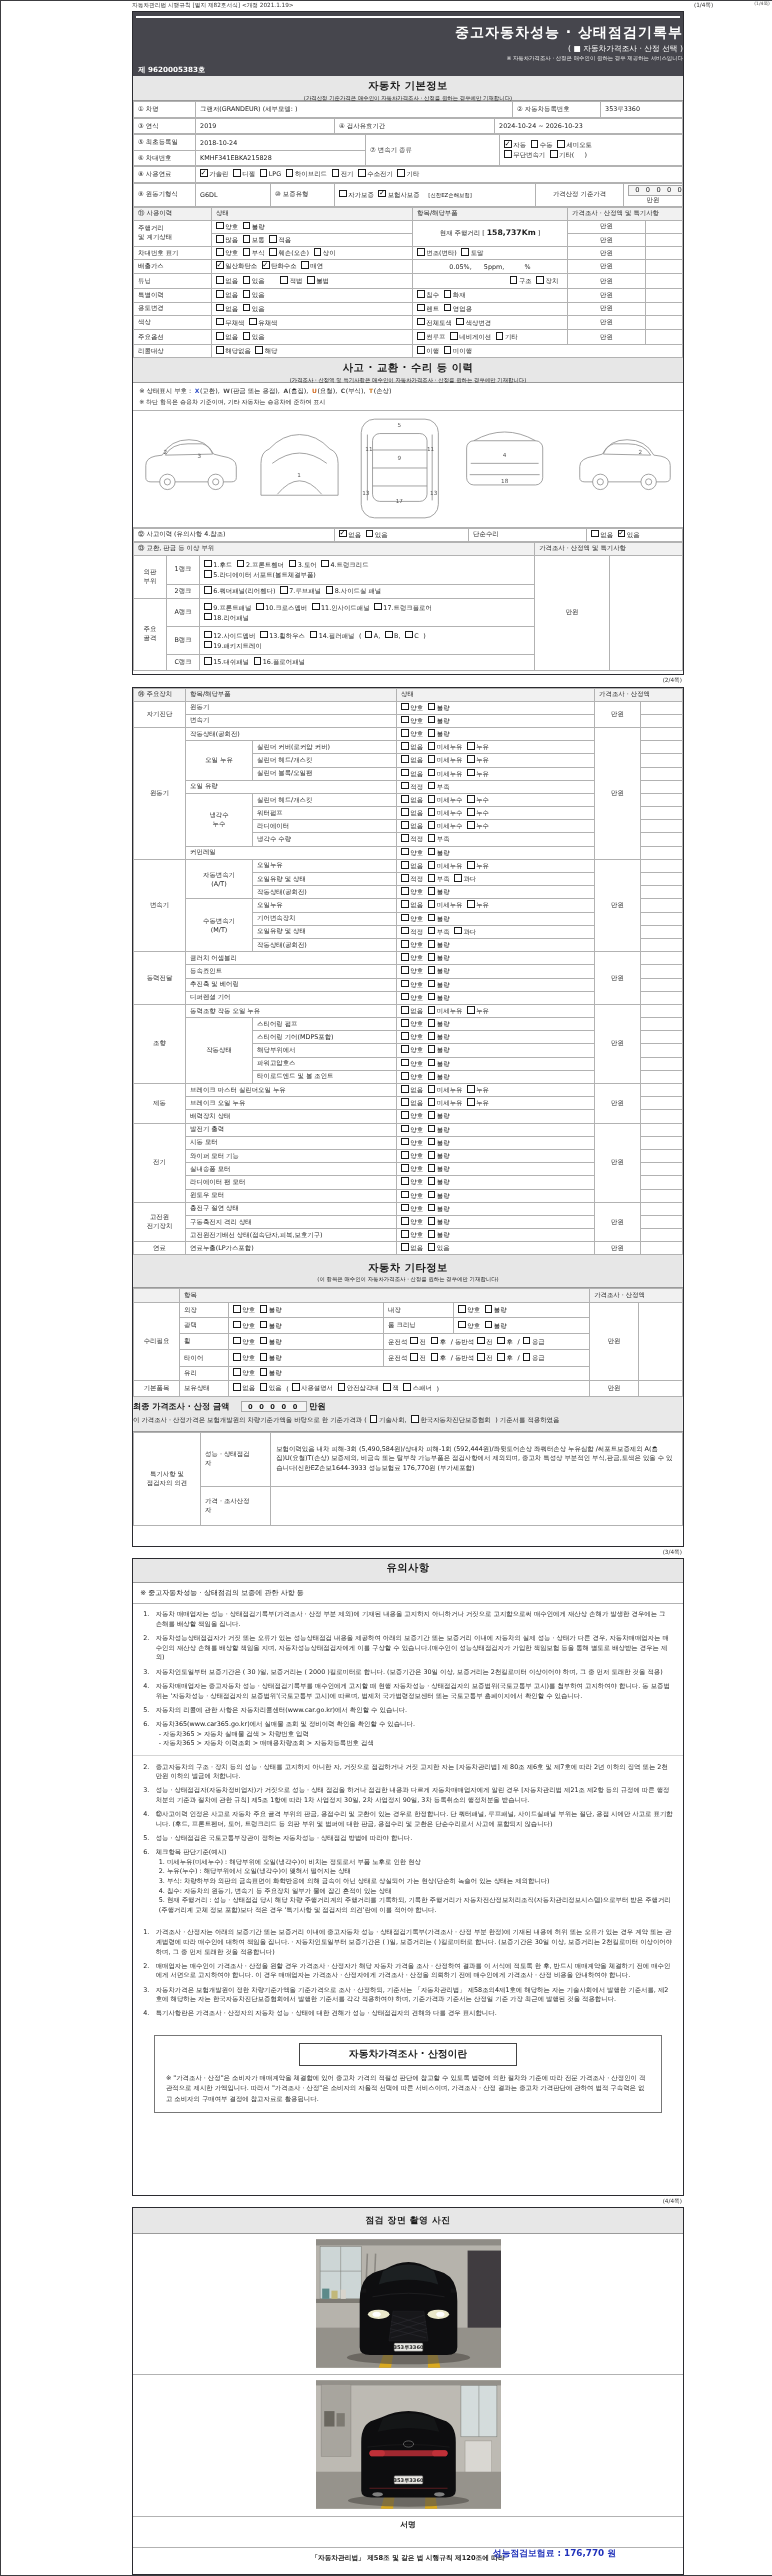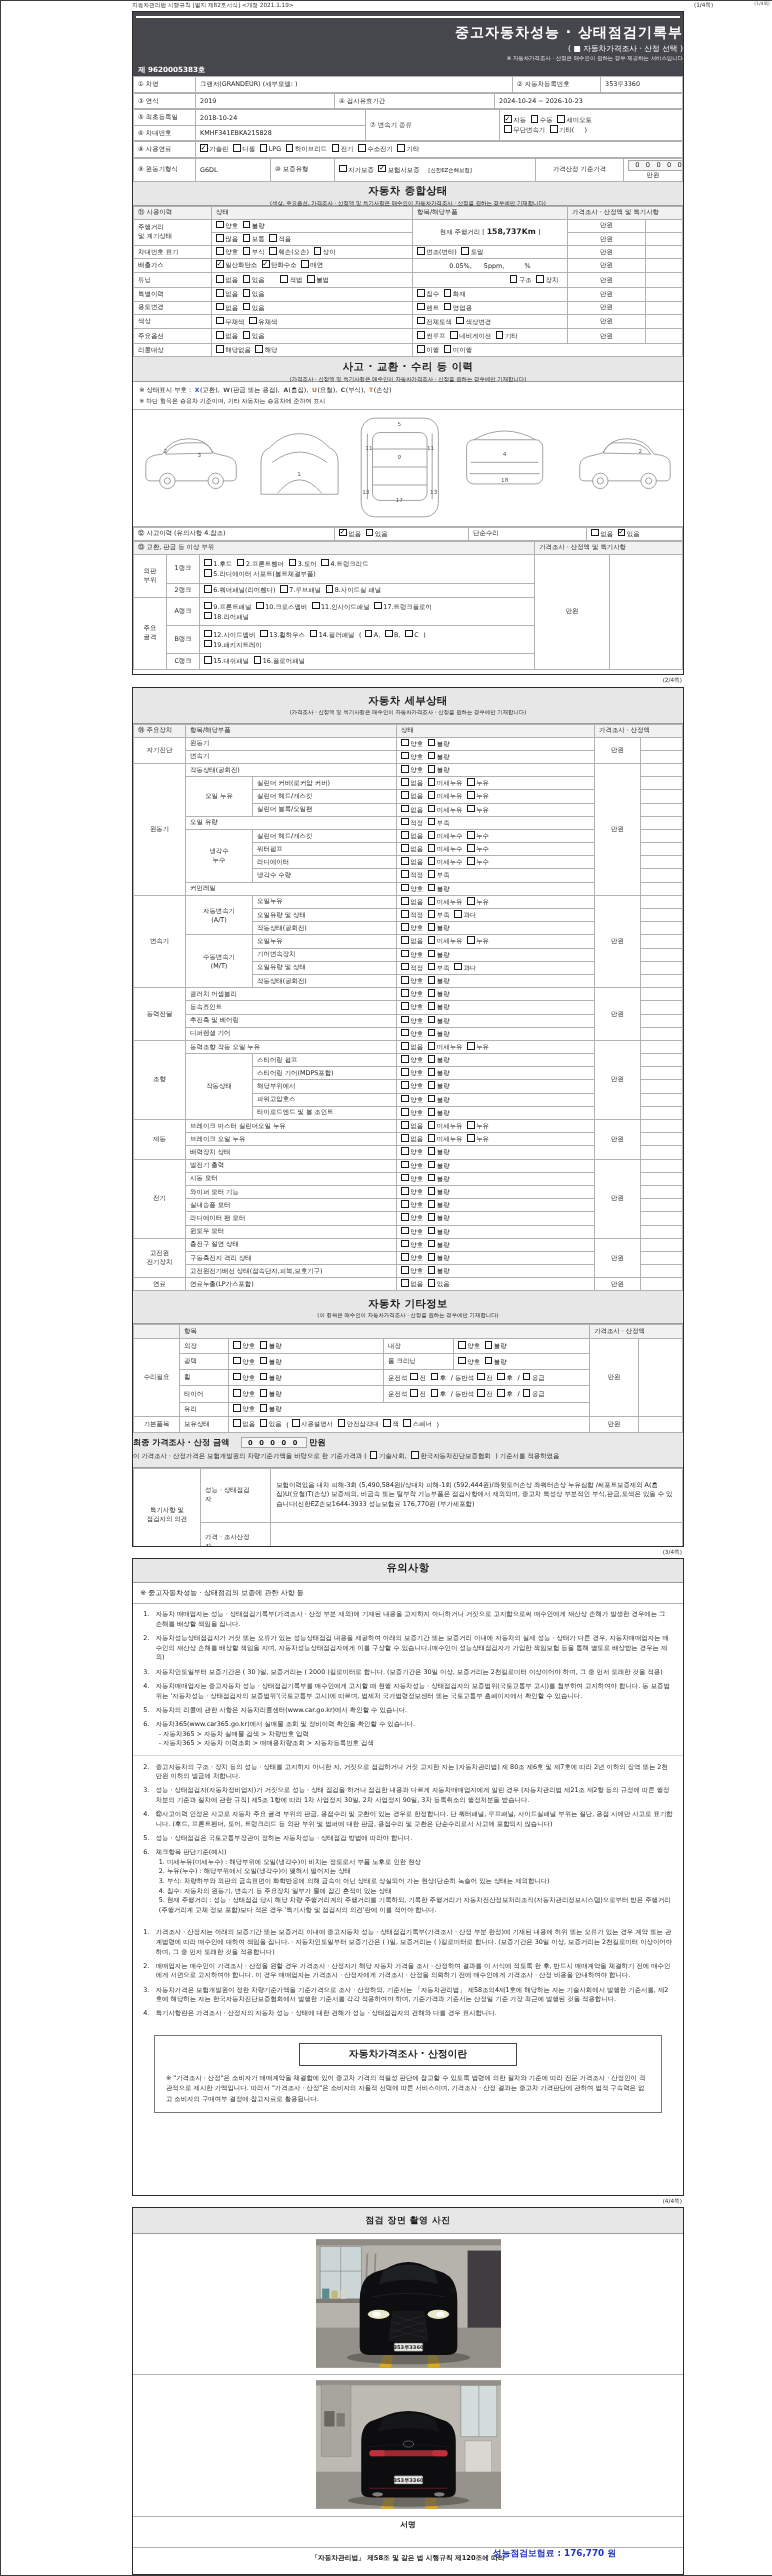--- a/index.html
+++ b/index.html
@@ -93,20 +93,24 @@
   <div class="blk" id="blk1">
 
     <div class="dark">
       <div class="stripe"></div>
       <h1>중고자동차성능 · 상태점검기록부</h1>
       <div class="sub">( ■ 자동차가격조사 · 산정 선택 )</div>
       <div class="svc">※ 자동차가격조사 · 산정은 매수인이 원하는 경우 제공하는 서비스입니다</div>
       <div class="docno">제 9620005383호</div>
     </div>
 
+    <div class="band b48">
+      <h2>자동차 기본정보</h2>
+      <div class="sub">(가격산정 기준가격은 매수인이 자동차가격조사 · 산정을 원하는 경우에만 기재합니다)</div>
+    </div>
 
     <table class="t">
       <colgroup>
           <col style="width:62px">
           <col style="width:317px">
           <col style="width:88px">
           <col>
         </colgroup>
       <tbody>
           <tr style="height:15.5px">
@@ -187,24 +191,20 @@
           <span class="wnote">[신한EZ손해보험]</span>
         </td>
         <td class="lab ctr">가격산정 기준가격</td>
         <td class="ctr">
           <span class="digits">0&nbsp;0&nbsp;0&nbsp;0&nbsp;0</span><span>만원</span>
         </td>
       </tr>
     </tbody>
       </table>
 
-    <div class="band b46">
-      <h2>자동차 종합상태</h2>
-      <div class="sub">(색상, 주요옵션, 가격조사 · 산정액 및 특기사항은 매수인이 자동차가격조사 · 산정을 원하는 경우에만 기재합니다)</div>
-    </div>
 
     <table class="t">
       <colgroup>
           <col style="width:78px">
           <col style="width:201px">
           <col style="width:155px">
           <col style="width:78px">
           <col>
         </colgroup>
       <tbody>
@@ -405,24 +405,20 @@
         <td class="ctr">C랭크</td>
         <td><span class="chk"><span class="bx"></span><span class="cl">15.대쉬패널</span></span><span class="chk"><span class="bx"></span><span class="cl">16.플로어패널</span></span></td>
       </tr>
     </tbody>
       </table>
   </div>
 
   <div class="pgmark">(2/4쪽)</div>
 
   <div class="blk" id="blk2">
-    <div class="band b70">
-      <h2>자동차 세부상태</h2>
-      <div class="sub">(가격조사 · 산정액 및 특기사항은 매수인이 자동차가격조사 · 산정을 원하는 경우에만 기재합니다)</div>
-    </div>
 
     <table class="t">
       <colgroup>
           <col style="width:52px">
           <col style="width:67px">
           <col style="width:144px">
           <col style="width:198px">
           <col style="width:46px">
           <col>
         </colgroup>

